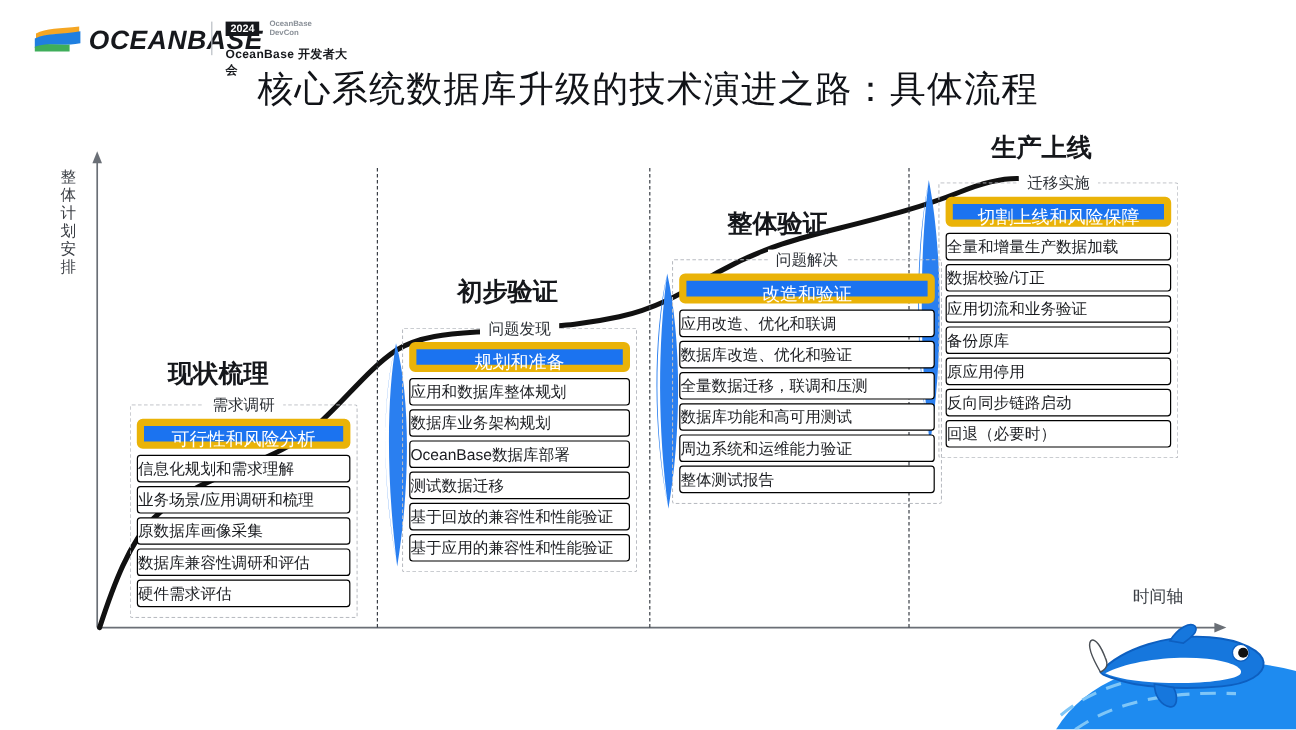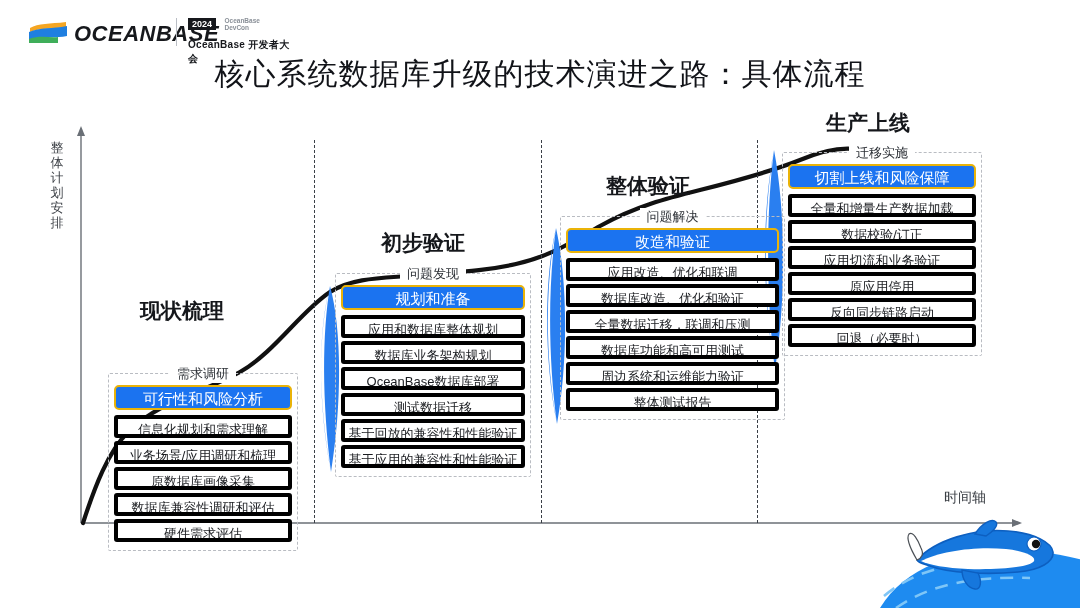--- a/index.html
+++ b/index.html
@@ -42,25 +42,25 @@
   .divider{position:absolute;width:0;border-left:1px dashed #3a3f46;}
 
   
   .stage{position:absolute;}
   .stage-title{position:absolute;font-size:21px;font-weight:bold;color:#15171b;
     white-space:nowrap;font-family:"DejaVu Sans","Liberation Sans",sans-serif;}
   .group{position:absolute;border:1px dashed #b9bcc2;border-radius:2px;
     padding:11px 5px 5px 5px;box-sizing:border-box;background:transparent;}
   .group-legend{position:absolute;top:-9px;left:50%;transform:translateX(-50%);
     background:#ffffff;padding:0 7px;font-size:13px;color:#2c3036;white-space:nowrap;}
-  .hl{background:#1b73f0;border:2px solid #eab308;border-radius:5px;
+  .hl{background:#1b73f0;border:6px solid #eab308;border-radius:5px;
     color:#ffffff;font-size:15px;text-align:center;line-height:24px;height:25px;
     box-sizing:border-box;margin-bottom:5px;}
-  .item{background:#ffffff;border:4px solid #000000;border-radius:3px;
-    color:#1a1c20;font-size:13px;text-align:center;line-height:22px;height:23px;
+  .item{background:#ffffff;border:1px solid #000000;border-radius:3px;
+    color:#1a1c20;font-size:13px;line-height:22px;height:23px;
     box-sizing:border-box;margin-bottom:3px;white-space:nowrap;overflow:hidden;}
 
   
   .wedge{position:absolute;}
 
   
   #sea{position:absolute;left:0;top:0;width:1080px;height:608px;pointer-events:none;}
 </style>
 </head>
 <body>
@@ -115,21 +115,21 @@
     <path d="M330,286 C318,330 318,400 331,472 C322,400 322,334 330,286 Z
              M330,286 C342,330 342,404 331,472 C318,404 318,332 330,286 Z" fill="#2a7ff0"></path>
     <path d="M556,228 C544,280 544,360 557,424 C548,358 548,286 556,228 Z
              M556,228 C568,282 568,362 557,424 C545,360 545,284 556,228 Z" fill="#2a7ff0"></path>
     <path d="M774,150 C762,210 762,298 775,370 C766,298 766,212 774,150 Z
              M774,150 C786,212 786,300 775,370 C763,300 763,210 774,150 Z" fill="#2a7ff0"></path>
   </svg>
 
   <div class="stage">
     <div class="stage-title" style="left:140px;top:297px;">现状梳理</div>
-    <div class="group" style="left:108px;top:337px;width:190px;margin-top:36px;">
+    <div class="group" style="left:108px;top:337px;width:190px;">
       <div class="group-legend">需求调研</div>
       <div class="hl">可行性和风险分析</div>
       <div class="item">信息化规划和需求理解</div>
       <div class="item">业务场景/应用调研和梳理</div>
       <div class="item">原数据库画像采集</div>
       <div class="item">数据库兼容性调研和评估</div>
       <div class="item">硬件需求评估</div>
     </div>
   </div>
 
@@ -162,20 +162,21 @@
   </div>
 
   <div class="stage">
     <div class="stage-title" style="left:826px;top:109px;">生产上线</div>
     <div class="group" style="left:782px;top:152px;width:200px;">
       <div class="group-legend">迁移实施</div>
       <div class="hl">切割上线和风险保障</div>
       <div class="item">全量和增量生产数据加载</div>
       <div class="item">数据校验/订正</div>
       <div class="item">应用切流和业务验证</div>
+      <div class="item">备份原库</div>
       <div class="item">原应用停用</div>
       <div class="item">反向同步链路启动</div>
       <div class="item">回退（必要时）</div>
     </div>
   </div>
 
   <svg id="sea" viewBox="0 0 1080 608">
     <defs>
       <clipPath id="seaclip">
           <rect x="0" y="0" width="1080" height="608"></rect>

